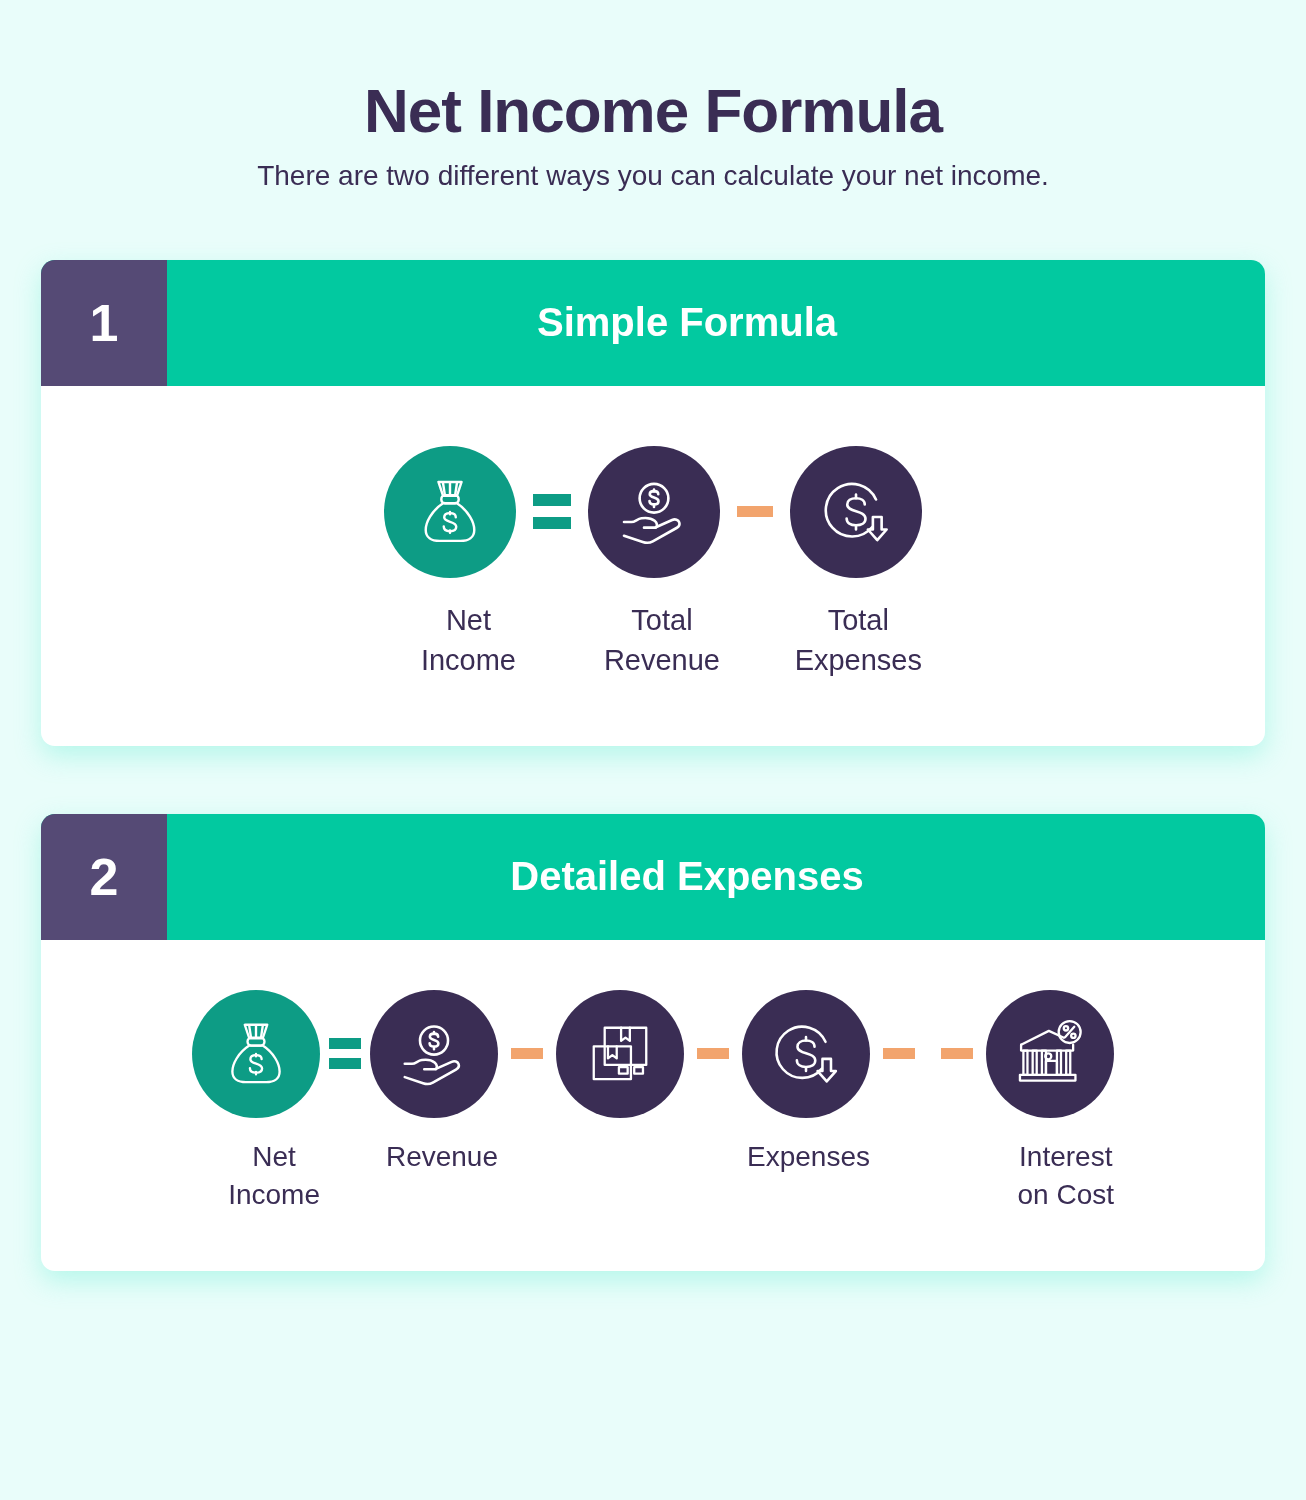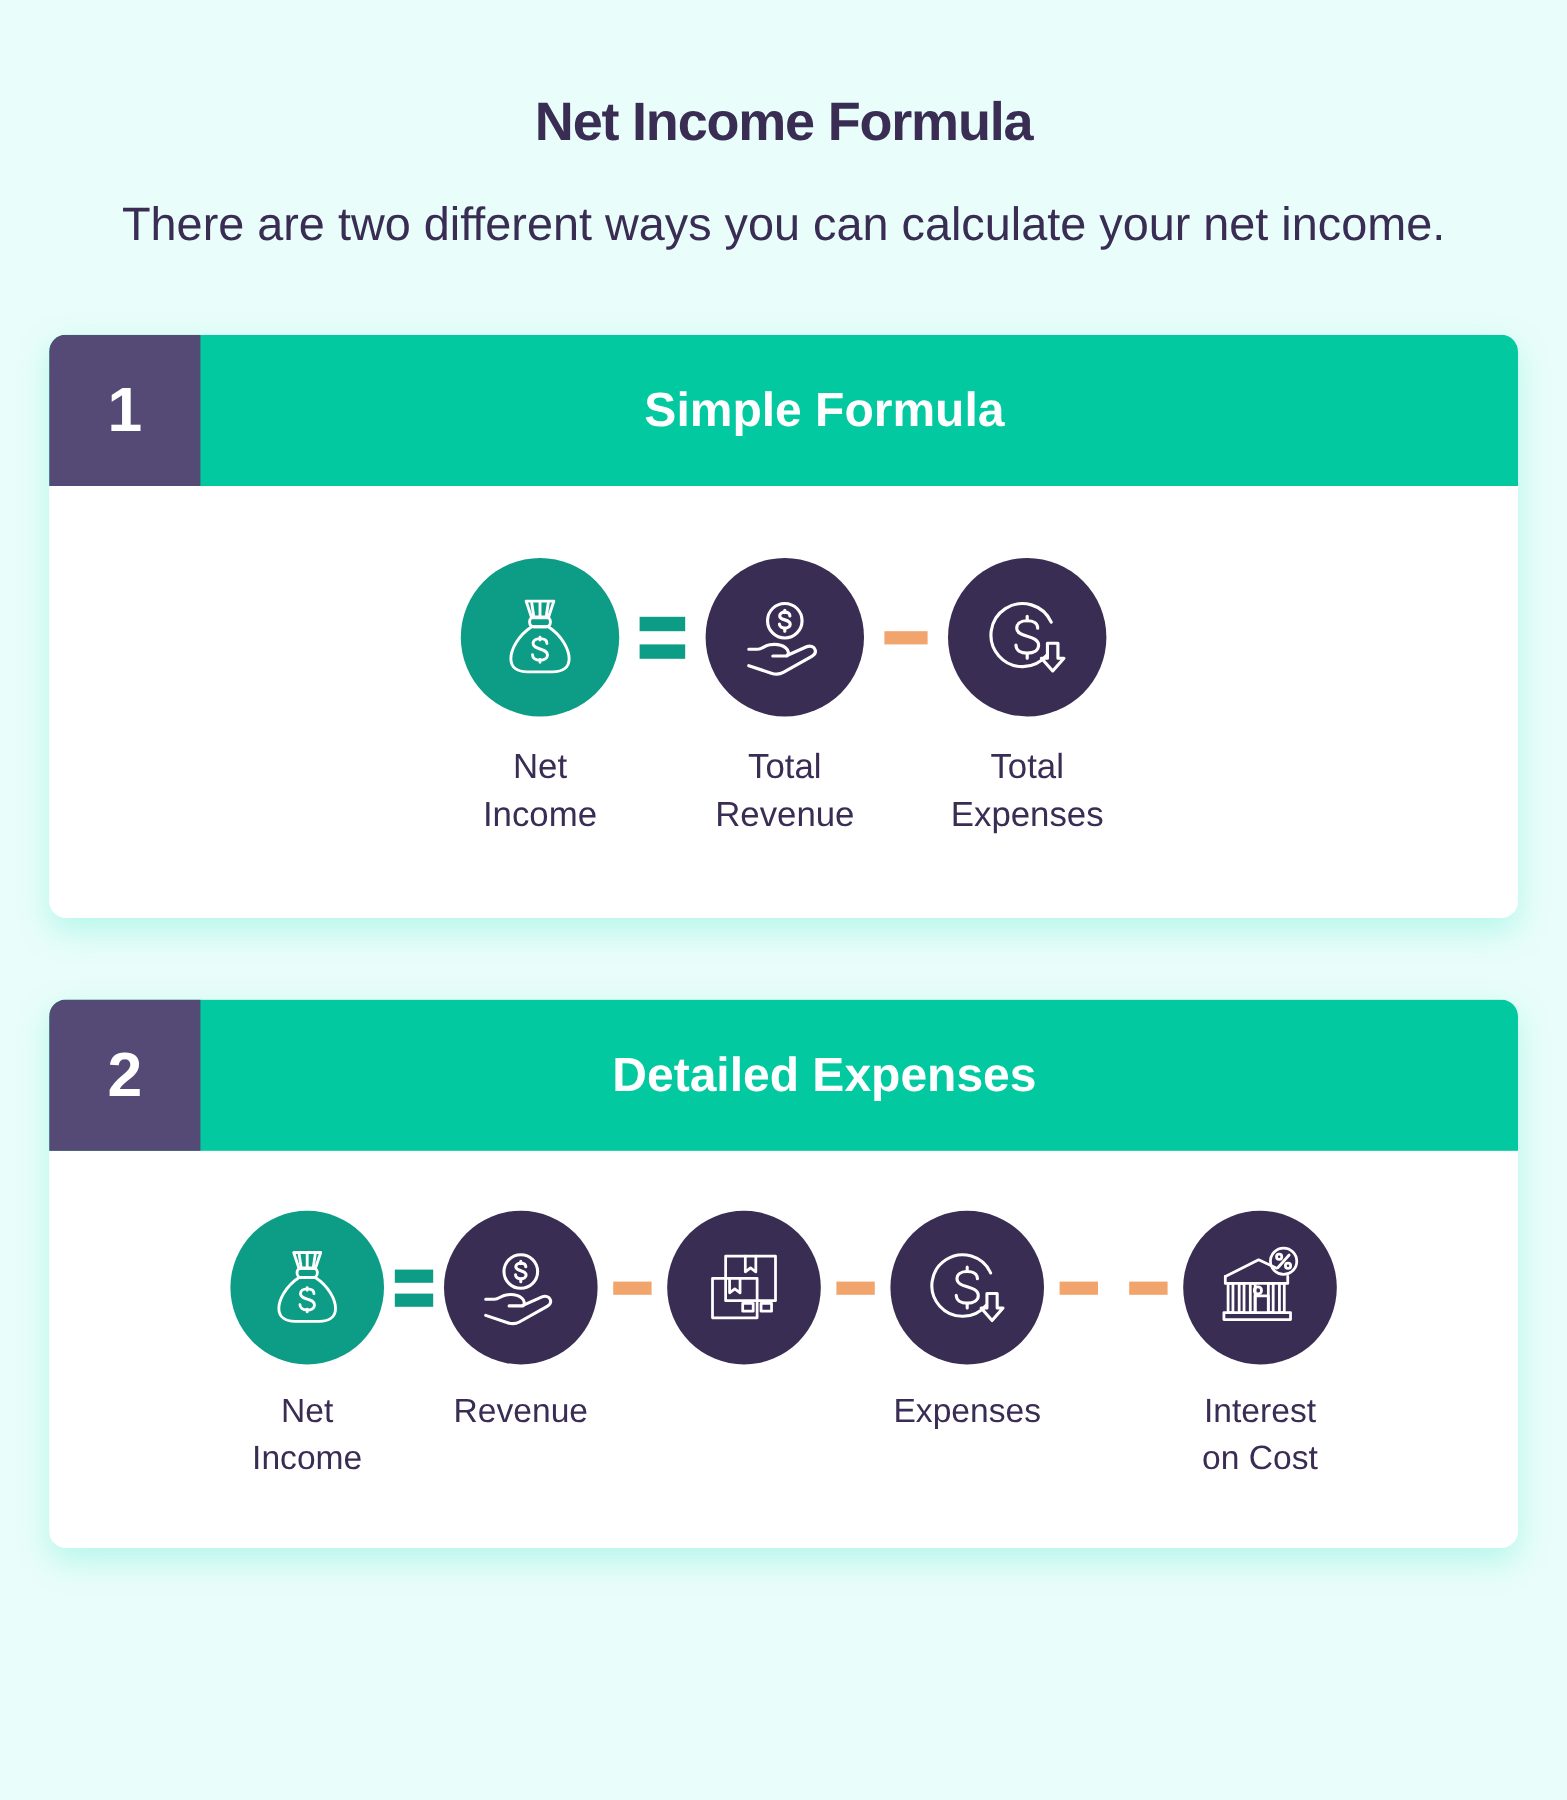--- a/index.html
+++ b/index.html
@@ -21,29 +21,29 @@
   .page{
     width:1306px;height:1500px;
     position:relative;
     display:flex;flex-direction:column;
     align-items:center;
   }
 
   
   .title{
     margin-top:78px;
-    font-size:45px;
+    font-size:62px;
     font-weight:bold;
     letter-spacing:-1px;
     color:var(--navy);
     line-height:1.05;
   }
   .subtitle{
-    margin-top:36px;
-    font-size:39px;
+    margin-top:14px;
+    font-size:28px;
     font-weight:400;
     color:var(--navy);
     text-align:center;
     line-height:1.38;
   }
 
   
   .card{
     width:1224px;
     background:var(--card);
@@ -87,21 +87,21 @@
     display:flex;
     align-items:flex-start;
     justify-content:center;
     padding:60px 20px 66px 20px;
   }
   .formula.detailed-row{padding:50px 14px 56px 14px;}
 
   .term{
     display:flex;
     flex-direction:column;
-    align-items:center;
+    align-items:flex-end;
   }
   .circle{
     border-radius:50%;
     background:var(--navy);
     display:flex;align-items:center;justify-content:center;
   }
   .circle.accent{background:var(--teal-dark);}
   .simple .circle{width:132px;height:132px;}
   .detailed .circle{width:128px;height:128px;}
 

